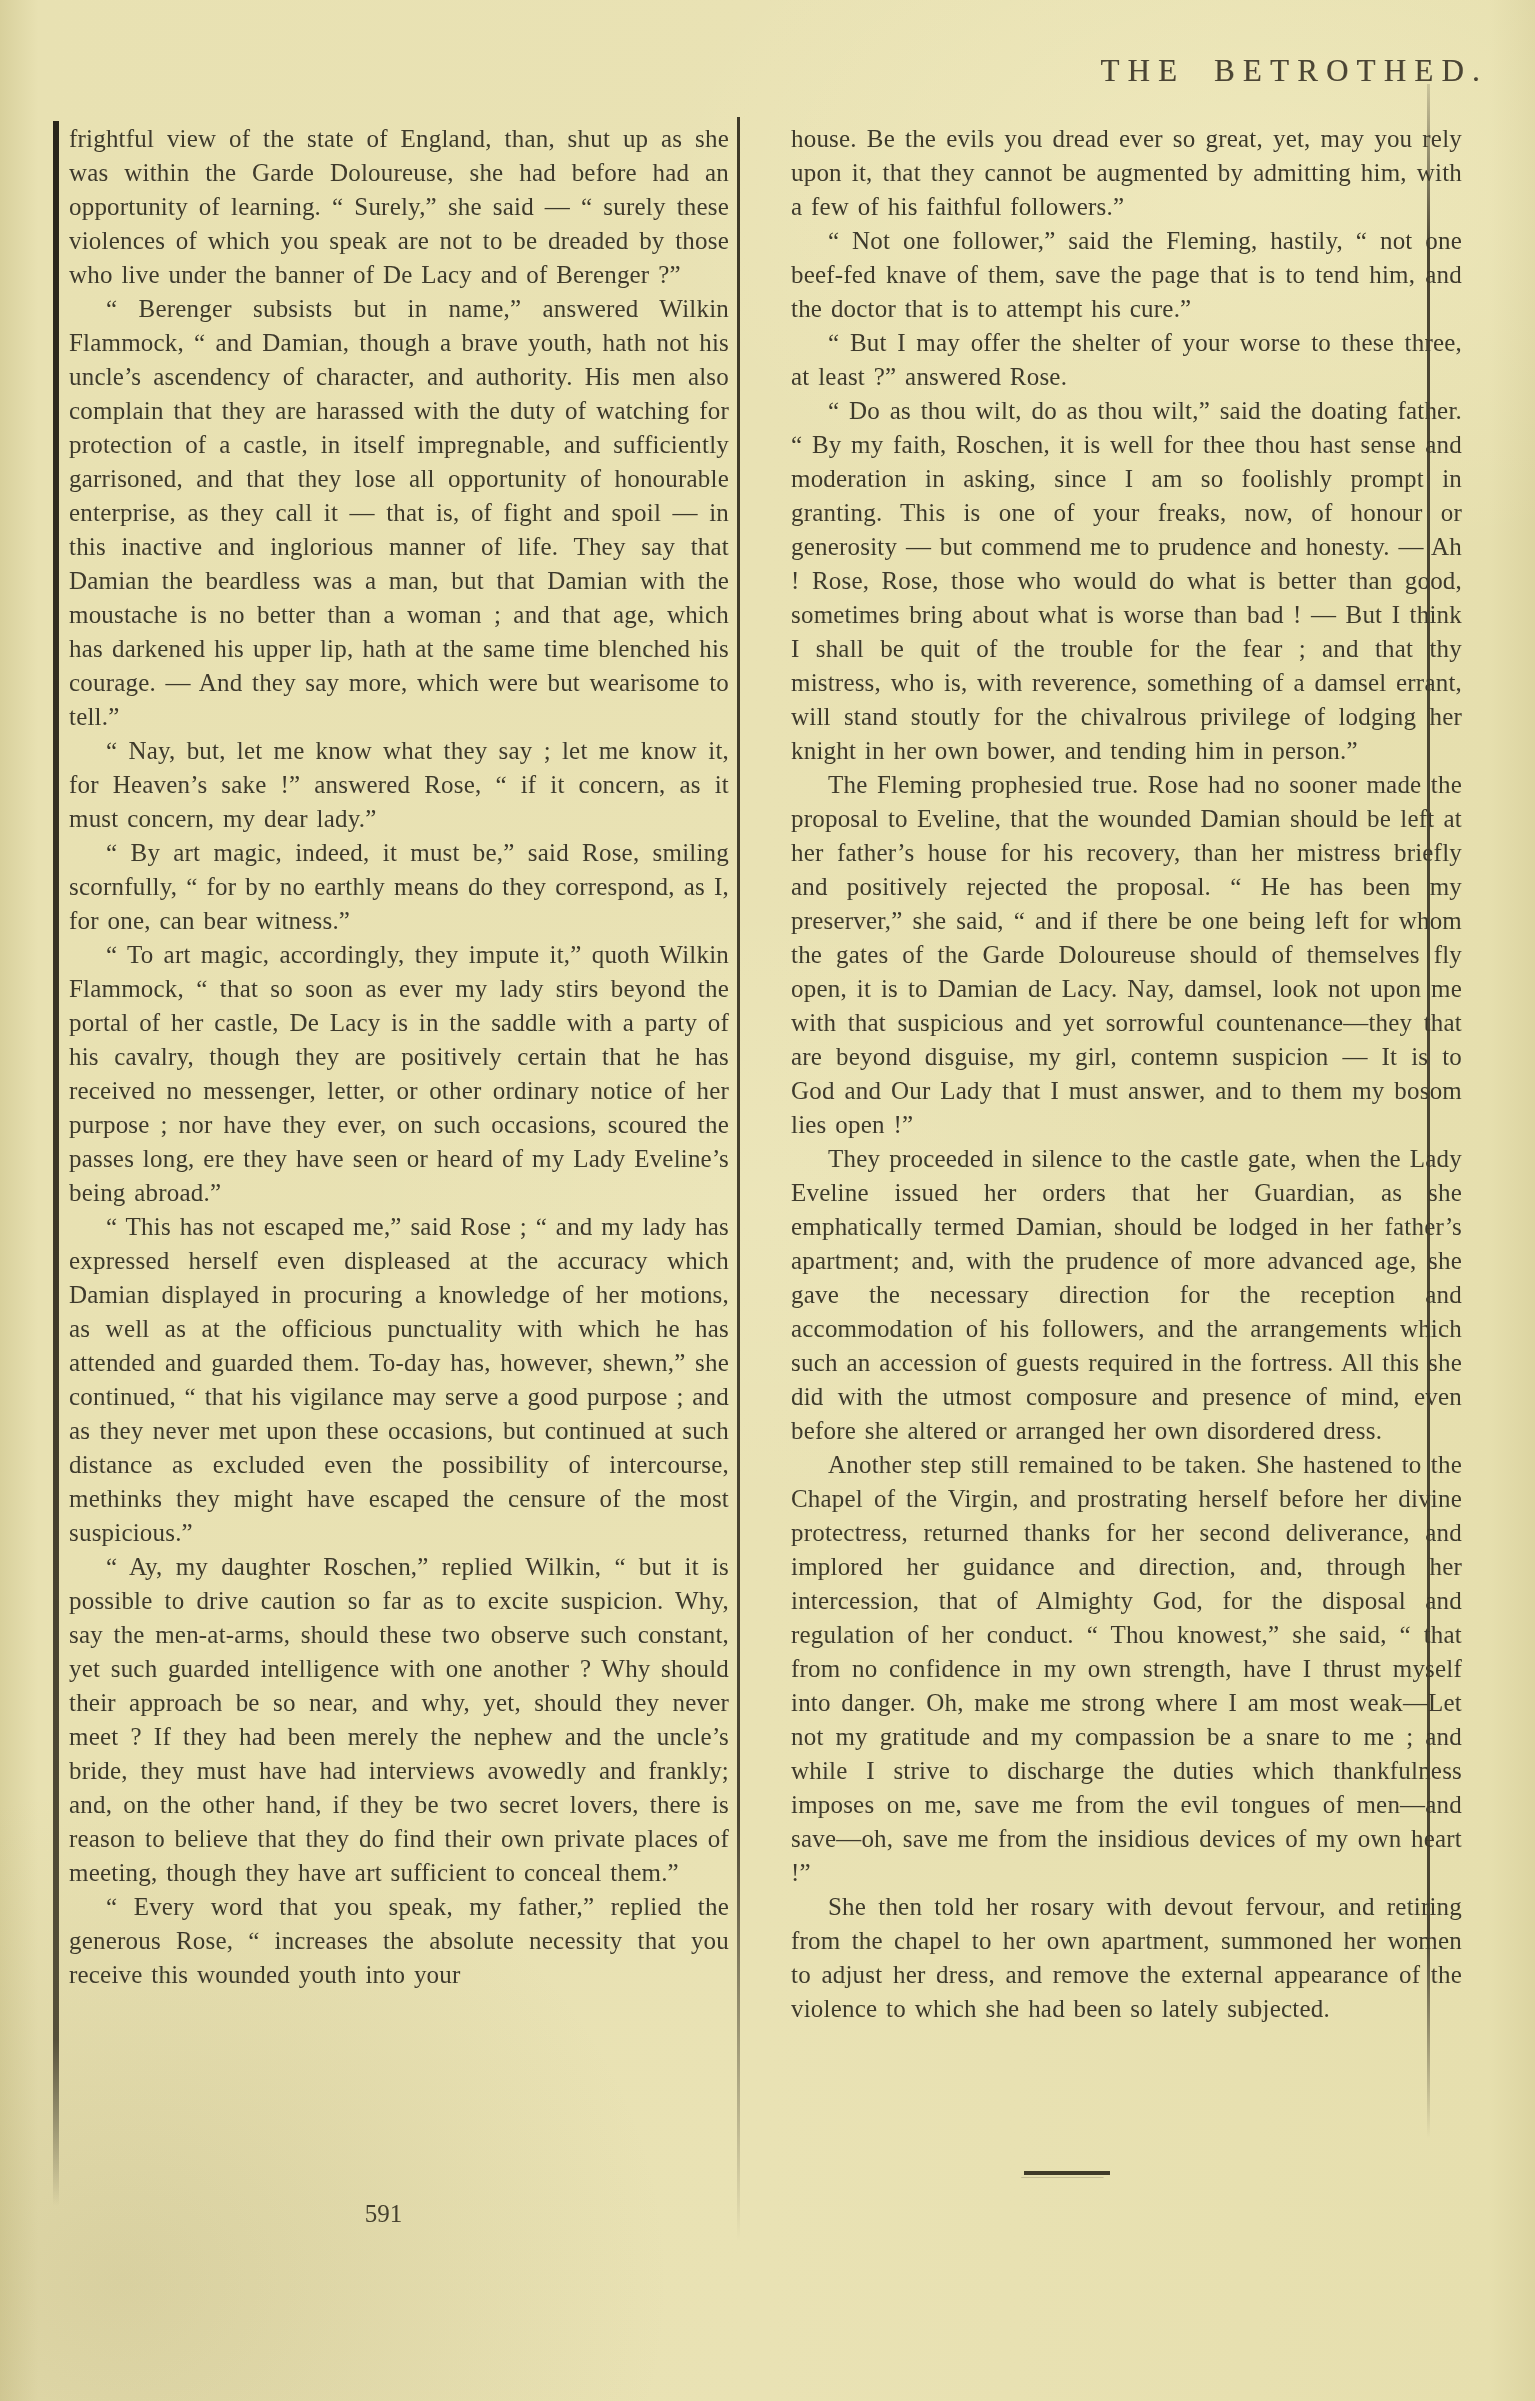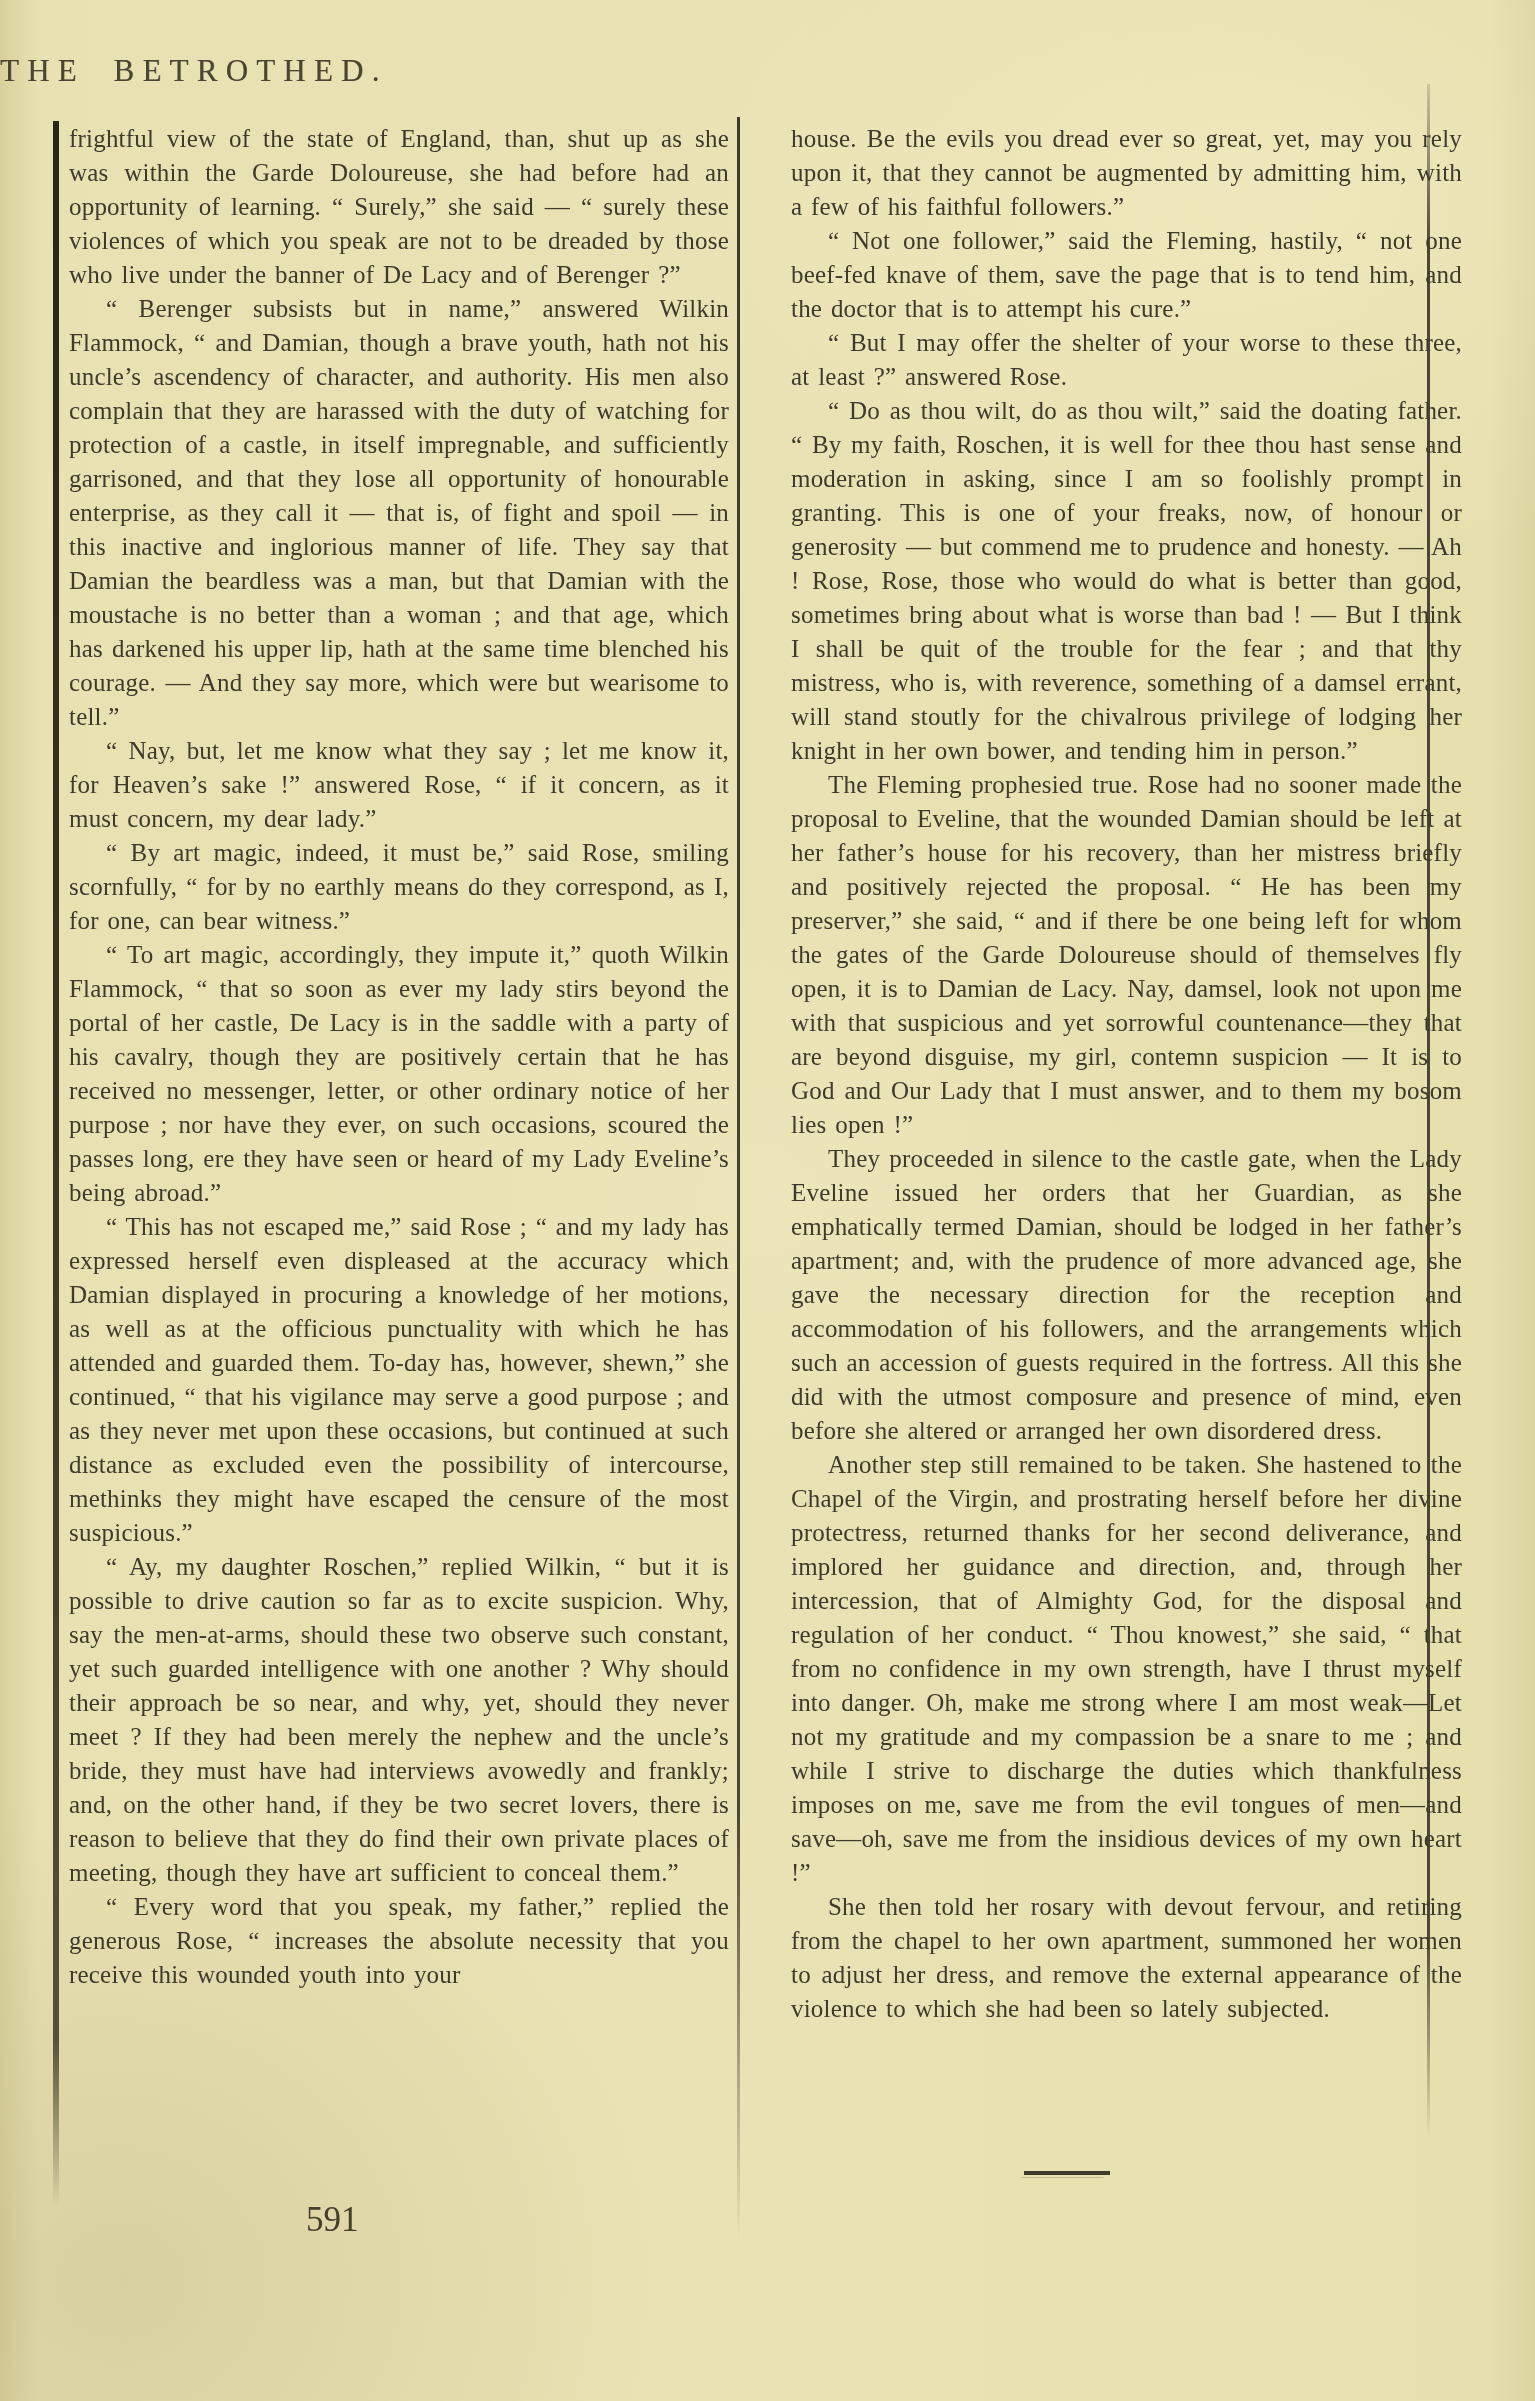--- a/index.html
+++ b/index.html
@@ -12,21 +12,21 @@
     background:
       radial-gradient(1005px 640px at 82% 8%, rgba(255,250,215,0.30), rgba(255,250,215,0) 60%),
       radial-gradient(914px 822px at 8% 95%, rgba(135,120,65,0.16), rgba(135,120,65,0) 60%),
       radial-gradient(640px 457px at 50% 50%, rgba(255,252,225,0.12), rgba(255,252,225,0) 70%),
       linear-gradient(90deg, #d8d09c 0, #e8e1b2 2.5%, #e9e2b4 50%, #e6dfae 97%, #dcd4a1 100%);
   }
 
   .page-title {
     position: absolute;
     top: 53px; left: 0; width: 1488px;
-    text-align: left;
+    text-align: right;
     font-size: 31px;
     letter-spacing: 8.2px;
     word-spacing: 12.8px;
     color: #4b4534;
     text-shadow: 0.4px 0.4px 0 rgba(75,69,52,0.45);
   }
 
   .rule-v { position: absolute; background: #4c4634; }
   .rule-left   { left: 53px;   top: 121px; width: 5.5px; height: 2085px;
                  background: linear-gradient(180deg, #28251a 0%, #3d3827 55%, #55503a 92%, rgba(85,80,58,0) 100%); }
@@ -46,22 +46,22 @@
   }
   .col-left  { left: 69px;  width: 660px; }
   .col-right { left: 791px; width: 671px; }
 
   .para { margin: 0; text-indent: 37px; }
   .para.flush { text-indent: 0; }
 
   .page-number {
     position: absolute;
     top: 2200px; left: 306px; width: 155px;
-    text-align: left;
-    font-size: 35px;
+    text-align: center;
+    font-size: 25px;
     color: #45402e;
   }
 
   .end-divider {
     position: absolute;
     top: 2171px; left: 1024px;
     width: 86px; height: 3.7px;
     background: #3f3a29;
     box-shadow: -4.6px 4.6px 0 -1.8px rgba(63,58,41,0.55);
   }

